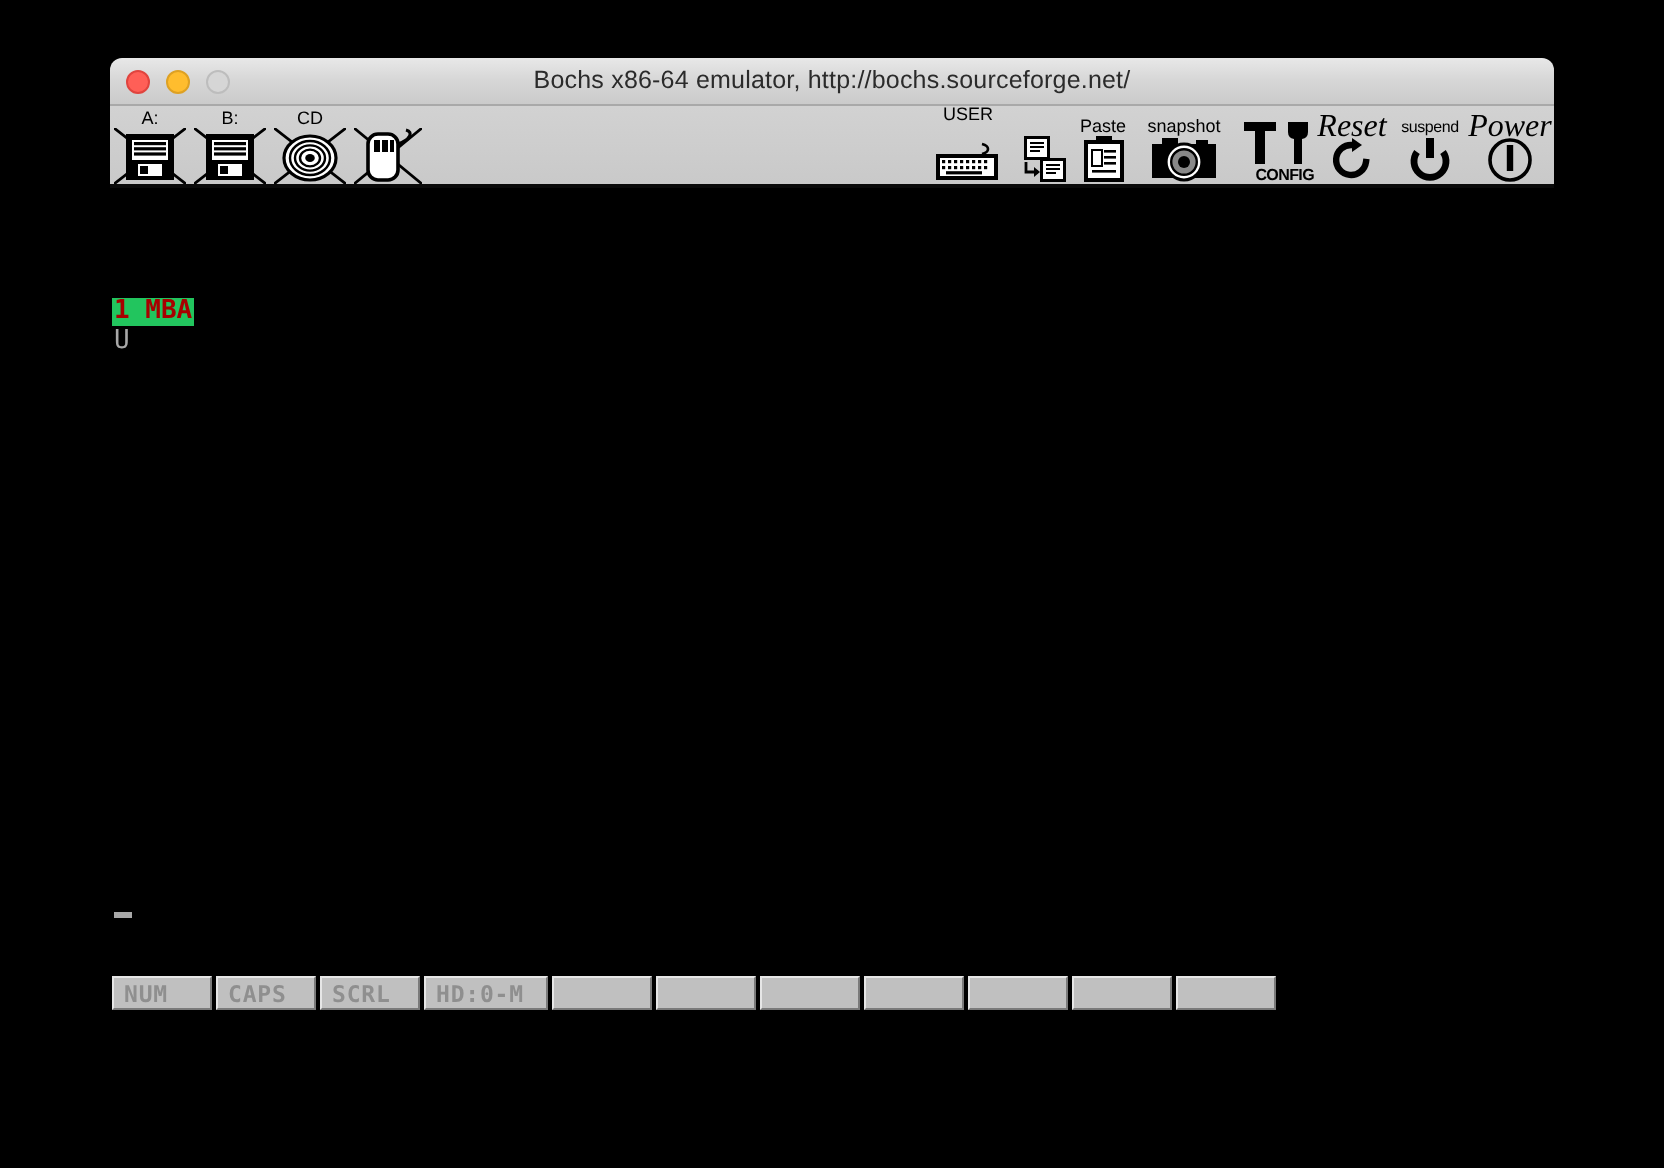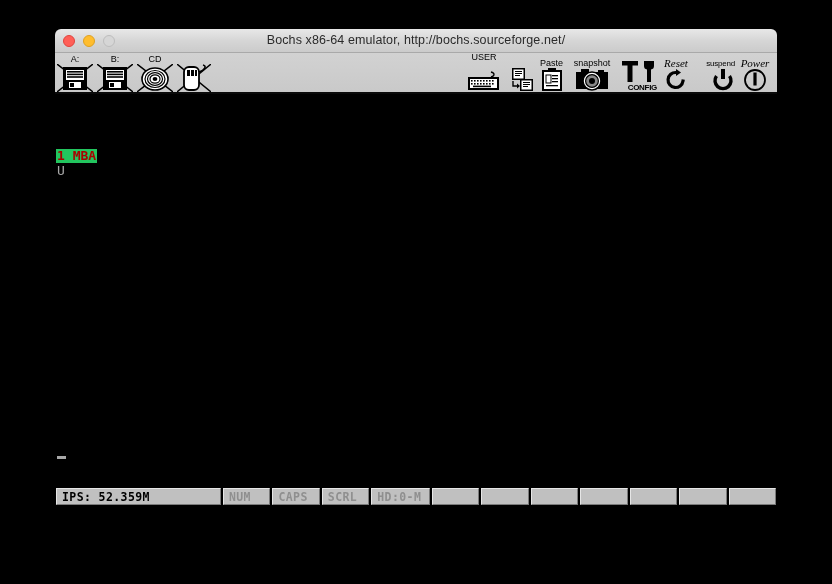--- a/index.html
+++ b/index.html
@@ -112,21 +112,21 @@
     font-size: 9px;
     color: #000;
     line-height: 9px;
     font-family: "Liberation Sans", sans-serif;
     white-space: nowrap;
     user-select: none;
   }
   .tbtn .lbl.serif-it {
     font-family: "Liberation Serif", serif;
     font-style: italic;
-    font-size: 11px;
+    font-size: 16px;
   }
   .tbtn .lbl.small-caps {
     font-size: 8px;
     letter-spacing: -0.2px;
   }
   .tbtn .ico {
     display: block;
     line-height: 0;
   }
   .tbtn .lbl-below {
@@ -401,21 +401,21 @@
         <div class="tbtn" style="width:36px;">
           <div class="lbl serif-it">Reset</div>
           <div class="ico">
             <svg width="24" height="24" viewBox="0 0 24 24">
               <path d="M12 5 L12 1 L17 4.5 L12 8 Z" fill="#000"></path>
               <path d="M12 4.5 A7.5 7.5 0 1 0 19 13" stroke="#000" stroke-width="3.2" fill="none" stroke-linecap="square"></path>
             </svg>
           </div>
         </div>
 
-        <div class="tbtn" style="width:42px;align-items:flex-end;">
+        <div class="tbtn" style="width:42px;">
           <div class="lbl small-caps">suspend</div>
           <div class="ico">
             <svg width="24" height="24" viewBox="0 0 24 24">
               <path d="M5.5 8 A8 8 0 1 0 18.5 8" stroke="#000" stroke-width="3.4" fill="none" stroke-linecap="butt"></path>
               <rect x="10" y="1" width="4" height="10" fill="#000"></rect>
             </svg>
           </div>
         </div>
 
         <div class="tbtn" style="width:38px;">
@@ -430,21 +430,20 @@
       </div>
     </div>
 
     <div class="screen">
       <div class="vga-line vga-banner">1 MBA</div>
       <div class="vga-line vga-u">U</div>
       <div class="vga-cursor"></div>
     </div>
 
     <div class="statusbar">
-      <div class="sb-cell ips">IPS: 52.359M</div>
       <div class="sb-cell ind">NUM</div>
       <div class="sb-cell ind">CAPS</div>
       <div class="sb-cell ind">SCRL</div>
       <div class="sb-cell hd">HD:0-M</div>
       <div class="sb-cell blank"></div>
       <div class="sb-cell blank"></div>
       <div class="sb-cell blank"></div>
       <div class="sb-cell blank"></div>
       <div class="sb-cell blank"></div>
       <div class="sb-cell blank"></div>

